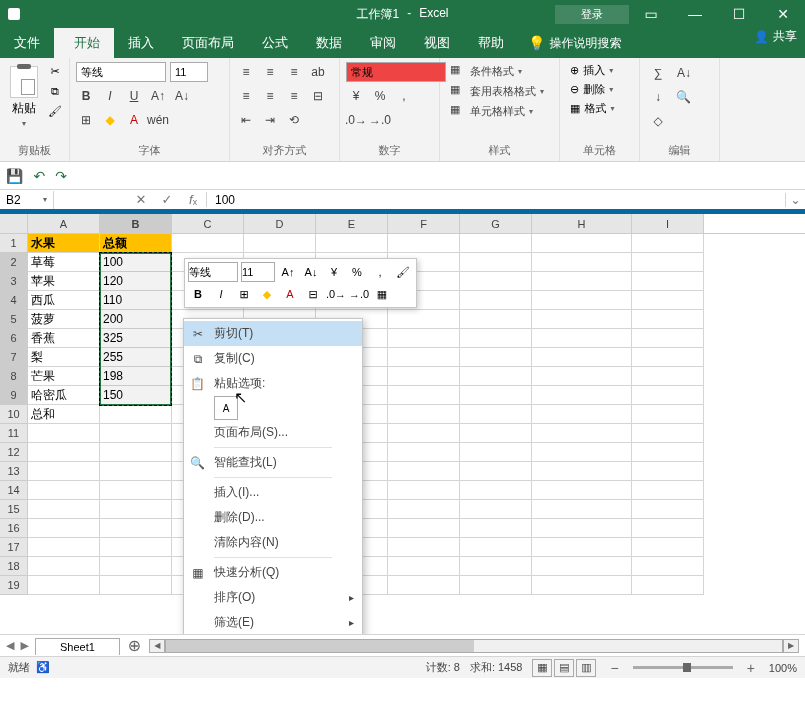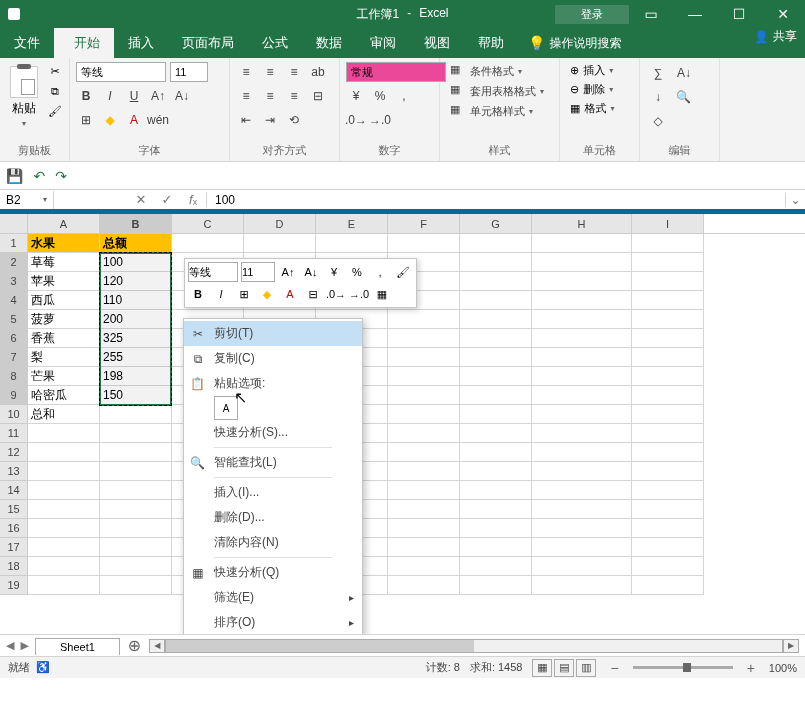--- a/index.html
+++ b/index.html
@@ -29,21 +29,21 @@
 .paste-btn { display: flex; flex-direction: column; align-items: center; gap: 2px; padding: 4px; }
 .paste-icon-lg { width: 28px; height: 32px; background: #fff; border: 1px solid #ccc; position: relative; }
 .paste-icon-lg::before { content: ''; position: absolute; top: -3px; left: 6px; width: 14px; height: 5px; background: #666; border-radius: 2px; }
 .paste-icon-lg::after { content: ''; position: absolute; bottom: 2px; right: 2px; width: 12px; height: 14px; background: #fff; border: 1px solid #999; }
 .ribbon-btn-sm { width: 18px; height: 18px; display: flex; align-items: center; justify-content: center; font-size: 11px; }
 .ribbon-col { display: flex; flex-direction: column; gap: 2px; }
 .ribbon-row { display: flex; align-items: center; gap: 4px; }
 .font-select { width: 90px; height: 20px; border: 1px solid #ababab; background: #fff; padding: 0 4px; font-size: 11px; }
 .size-select { width: 38px; height: 20px; border: 1px solid #ababab; background: #fff; padding: 0 4px; font-size: 11px; }
 .ribbon-icon-btn { width: 20px; height: 20px; display: flex; align-items: center; justify-content: center; color: #444; }
-.num-format { width: 100px; height: 20px; border: 1px solid #ababab; background: #ec4899; padding: 0 4px; font-size: 11px; }
+.num-format { width: 100px; height: 20px; border: 1px solid #ababab; background: #ef4444; padding: 0 4px; font-size: 11px; }
 .cond-fmt-row { display: flex; align-items: center; gap: 4px; font-size: 11px; color: #444; padding: 1px 4px; }
 .cond-fmt-icon { width: 16px; height: 16px; display: inline-block; }
 .cells-row { display: flex; align-items: center; gap: 4px; font-size: 11px; padding: 1px 4px; }
 .edit-row { display: flex; align-items: center; gap: 6px; padding: 1px 2px; }
 
 
 .qat { height: 28px; background: #fff; border-bottom: 1px solid #d4d4d4; display: flex; align-items: center; padding: 0 6px; gap: 10px; }
 .qat-icon { font-size: 14px; color: #217346; }
 
 
@@ -605,21 +605,21 @@
         <span>复制(C)</span>
       </div>
     <div class="menu-item">
         <span class="menu-icon">📋</span>
         <span>粘贴选项:</span>
       </div>
     <div class="paste-options-row">
       <span class="paste-opt">A</span>
     </div>
     <div class="menu-item">
-        <span>快速分析(S)...</span>
+        <span>页面布局(S)...</span>
       </div>
     <div class="menu-hr"></div>
     <div class="menu-item">
         <span class="menu-icon">🔍</span>
         <span>智能查找(L)</span>
       </div>
     <div class="menu-hr"></div>
     <div class="menu-item">
         <span>插入(I)...</span>
       </div>
@@ -628,24 +628,24 @@
       </div>
     <div class="menu-item">
         <span>清除内容(N)</span>
       </div>
     <div class="menu-hr"></div>
     <div class="menu-item">
         <span class="menu-icon">▦</span>
         <span>快速分析(Q)</span>
       </div>
     <div class="menu-item with-arrow">
+        <span>排序(O)</span>
+      </div>
+    <div class="menu-item with-arrow">
         <span>筛选(E)</span>
-      </div>
-    <div class="menu-item with-arrow">
-        <span>排序(O)</span>
       </div>
 
   </div>
   <span class="cursor-ptr" style="left:234px; top:174px;">↖</span>
 </div>
 
 <div class="sheet-tabs">
   <div class="sheet-nav">
     <span>◀</span>
     <span>▶</span>

